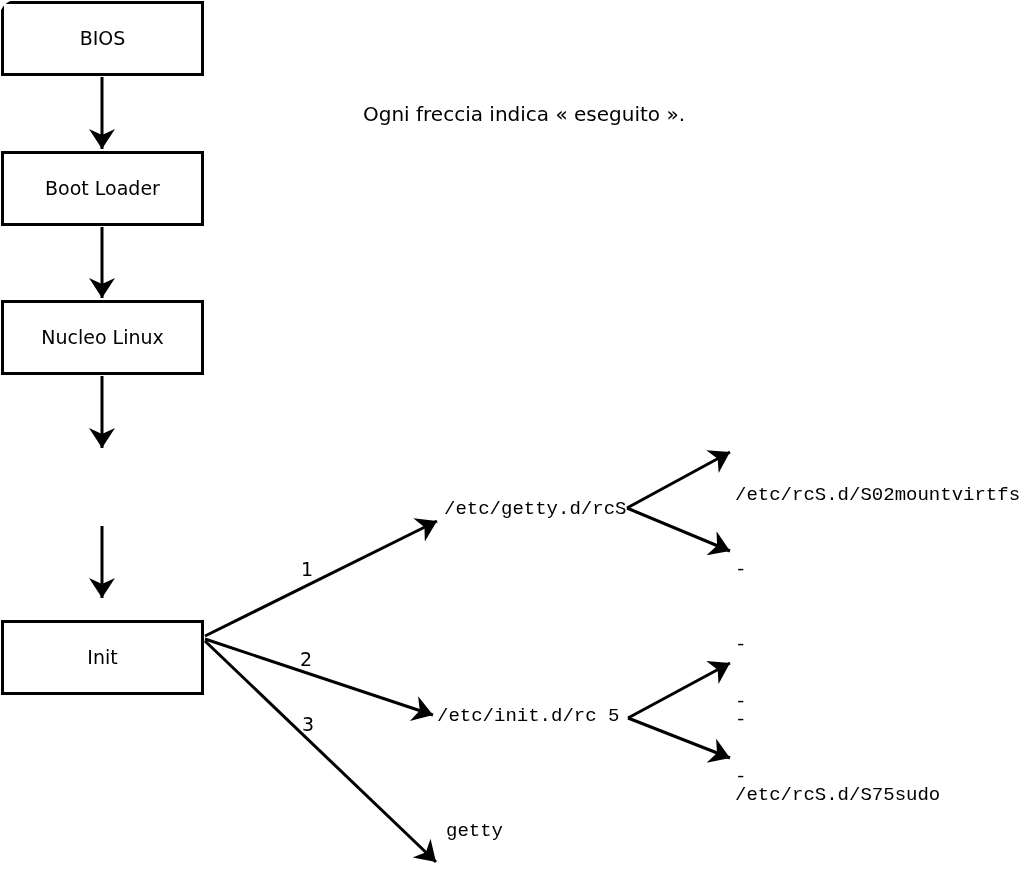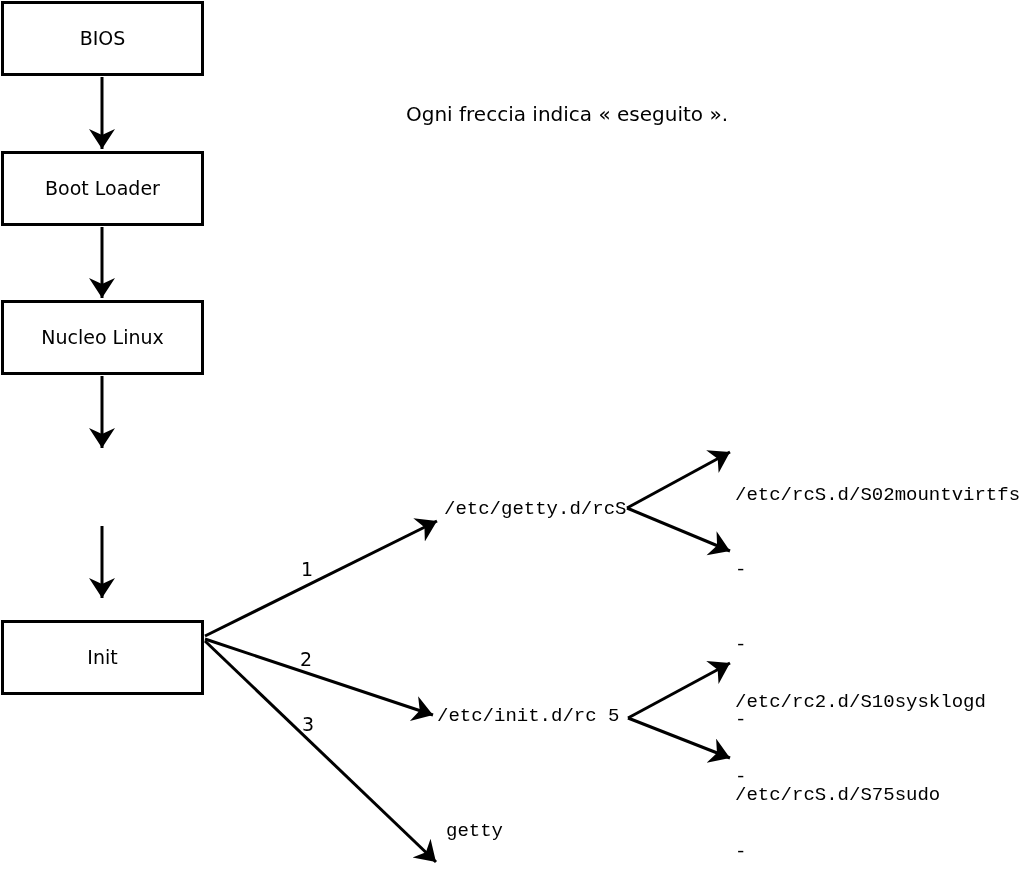--- a/index.html
+++ b/index.html
@@ -8,20 +8,21 @@
     background: #ffffff;
   }
   #canvas {
     position: relative;
     width: 1024px;
     height: 875px;
     background: #ffffff;
     color: #000000;
     font-family: "DejaVu Sans", "Liberation Sans", sans-serif;
     overflow: hidden;
+    border-radius: 16px;
   }
   .svg-layer {
     position: absolute;
     left: 0;
     top: 0;
     width: 1024px;
     height: 875px;
   }
   .fbox {
     position: absolute;
@@ -38,21 +39,20 @@
     line-height: 1;
     white-space: pre;
   }
   .caption {
     position: absolute;
     left: 363px;
     top: 103px;
     font-size: 20px;
     line-height: 22px;
     white-space: pre;
-    margin-left: 43px;
   }
   .bnum {
     position: absolute;
     font-size: 19px;
     line-height: 22px;
   }
   .mono {
     position: absolute;
     font-family: "Liberation Mono", "DejaVu Sans Mono", monospace;
     font-size: 19px;
@@ -117,20 +117,19 @@
 
   <div class="mono mono-block" style="left:735px; top:433px">
     <div>/etc/rcS.d/S02mountvirtfs</div>
     <div>-</div>
     <div>-</div>
     <div>-</div>
     <div>/etc/rcS.d/S75sudo</div>
   </div>
 
   <div class="mono mono-block" style="left:735px; top:640px">
-    <div>/etc/rc2.d/S10sysklogd</div>
     <div>-</div>
     <div>-</div>
     
     
   </div>
 
 </div>
 
 </body></html>

